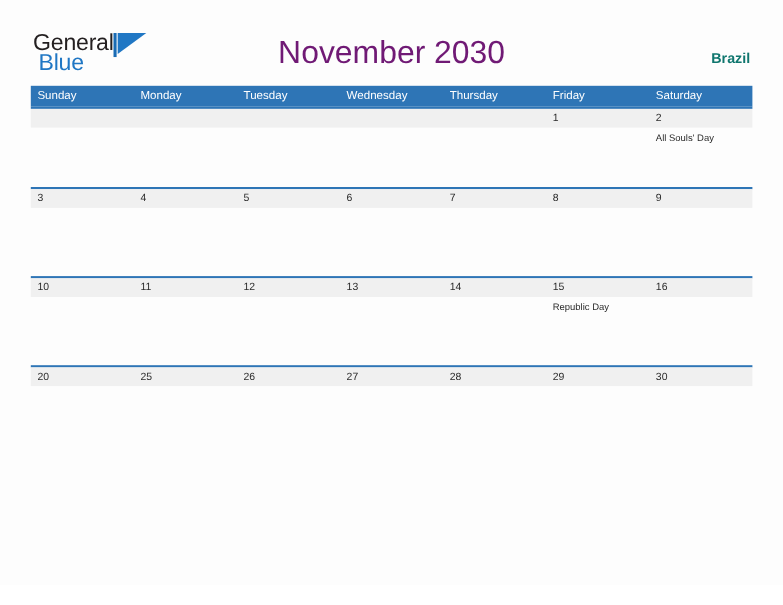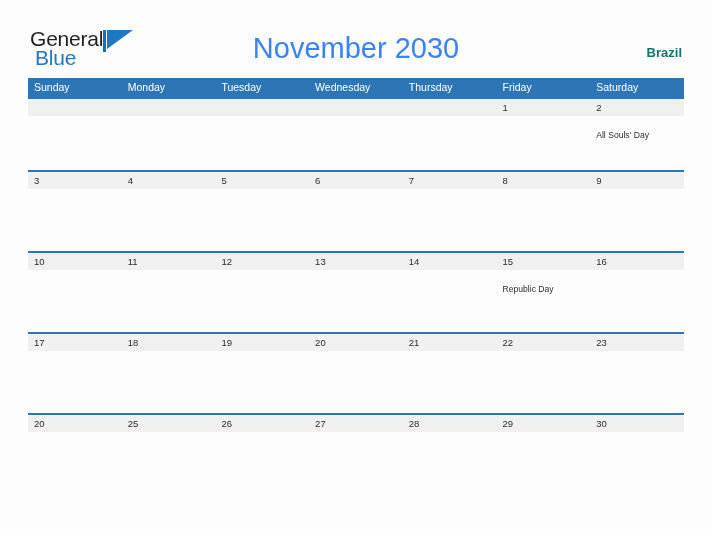--- a/index.html
+++ b/index.html
@@ -67,21 +67,21 @@
     height: 22px;
   }
 
   .cal-title {
     position: absolute;
     left: 0;
     top: 32px;
     width: 712px;
     text-align: center;
     font-size: 29px;
-    color: #3b82f6;
+    color: #701a75;
     letter-spacing: 0px;
   }
 
   .country {
     position: absolute;
     right: 30px;
     top: 45px;
     font-size: 13px;
     font-weight: bold;
     color: #0f766e;
@@ -152,21 +152,21 @@
     display: block;
     height: 17px;
     line-height: 17px;
     font-size: 9.5px;
     color: #2b2b2b;
   }
   .day-event {
     position: relative;
     z-index: 2;
     display: block;
-    margin-top: 14px;
+    margin-top: 4px;
     font-size: 8.6px;
     line-height: 11px;
     color: #2b2b2b;
     padding-right: 4px;
     word-wrap: break-word;
   }
   .day-cell.empty .day-num { color: transparent; }
 </style>
 </head>
 <body>
@@ -279,46 +279,20 @@
             </div>
             <div class="day-cell">
               <span class="day-num">16</span>
             </div>
           </div>
         </div>
         <div class="week-row">
           <div class="date-band"></div>
           <div class="week-cells">
             <div class="day-cell">
-              <span class="day-num">17</span>
-            </div>
-            <div class="day-cell">
-              <span class="day-num">18</span>
-            </div>
-            <div class="day-cell">
-              <span class="day-num">19</span>
-            </div>
-            <div class="day-cell">
-              <span class="day-num">20</span>
-            </div>
-            <div class="day-cell">
-              <span class="day-num">21</span>
-            </div>
-            <div class="day-cell">
-              <span class="day-num">22</span>
-            </div>
-            <div class="day-cell">
-              <span class="day-num">23</span>
-            </div>
-          </div>
-        </div>
-        <div class="week-row">
-          <div class="date-band"></div>
-          <div class="week-cells">
-            <div class="day-cell">
               <span class="day-num">20</span>
             </div>
             <div class="day-cell">
               <span class="day-num">25</span>
             </div>
             <div class="day-cell">
               <span class="day-num">26</span>
             </div>
             <div class="day-cell">
               <span class="day-num">27</span>

